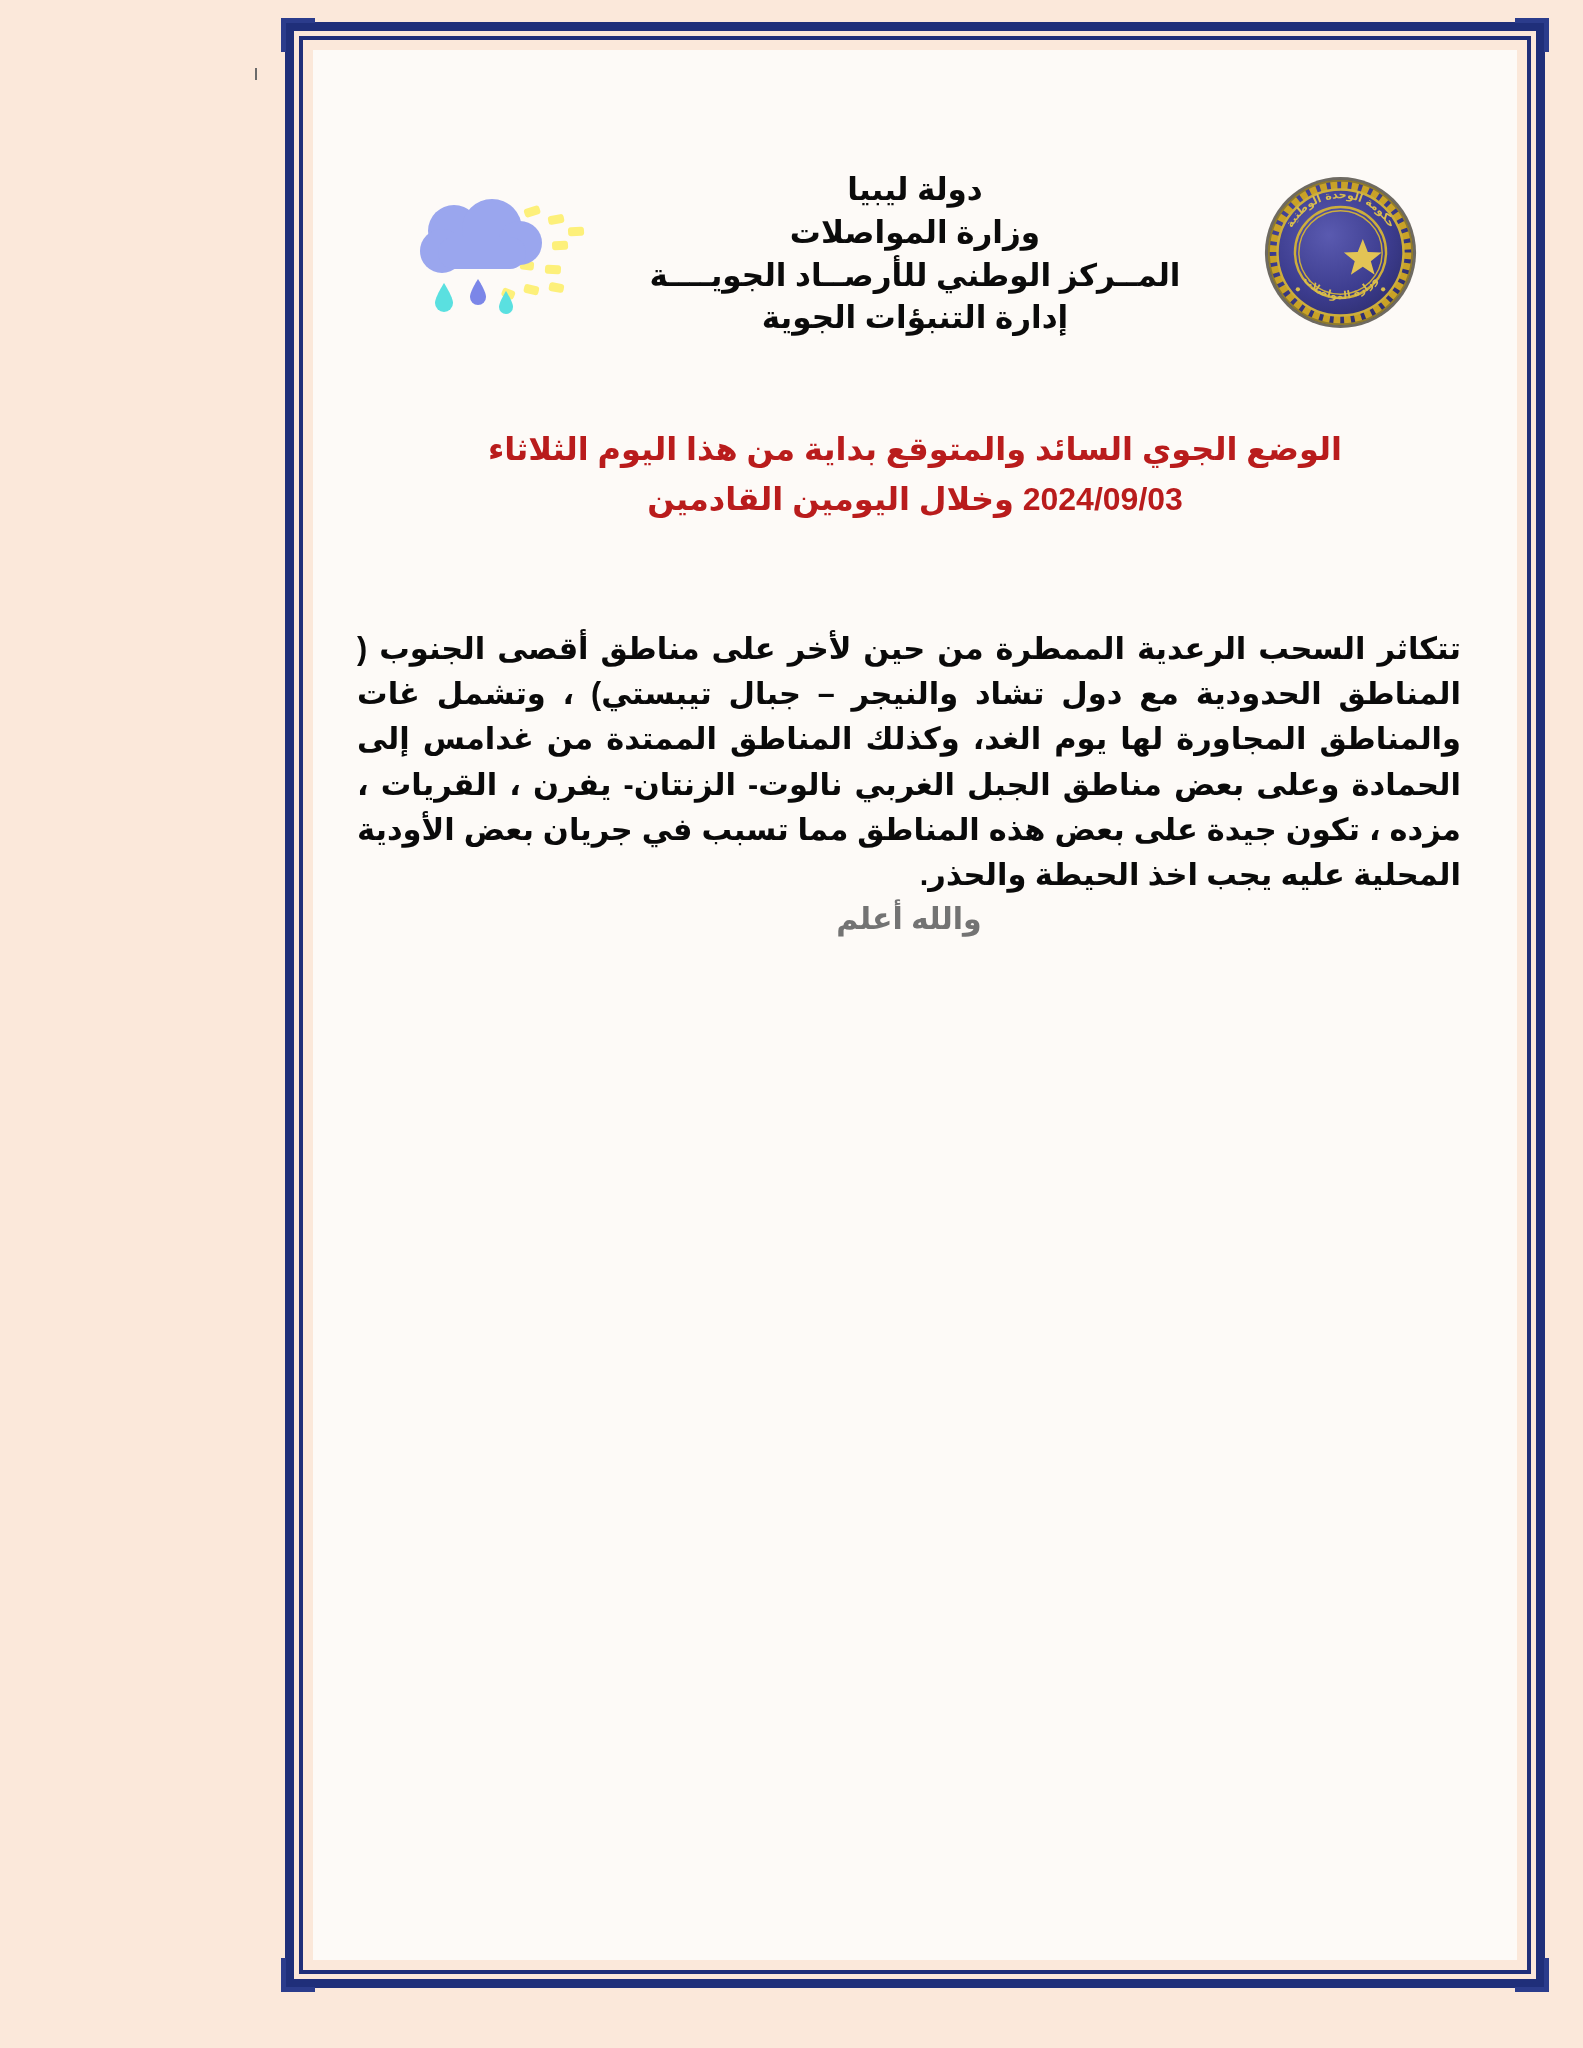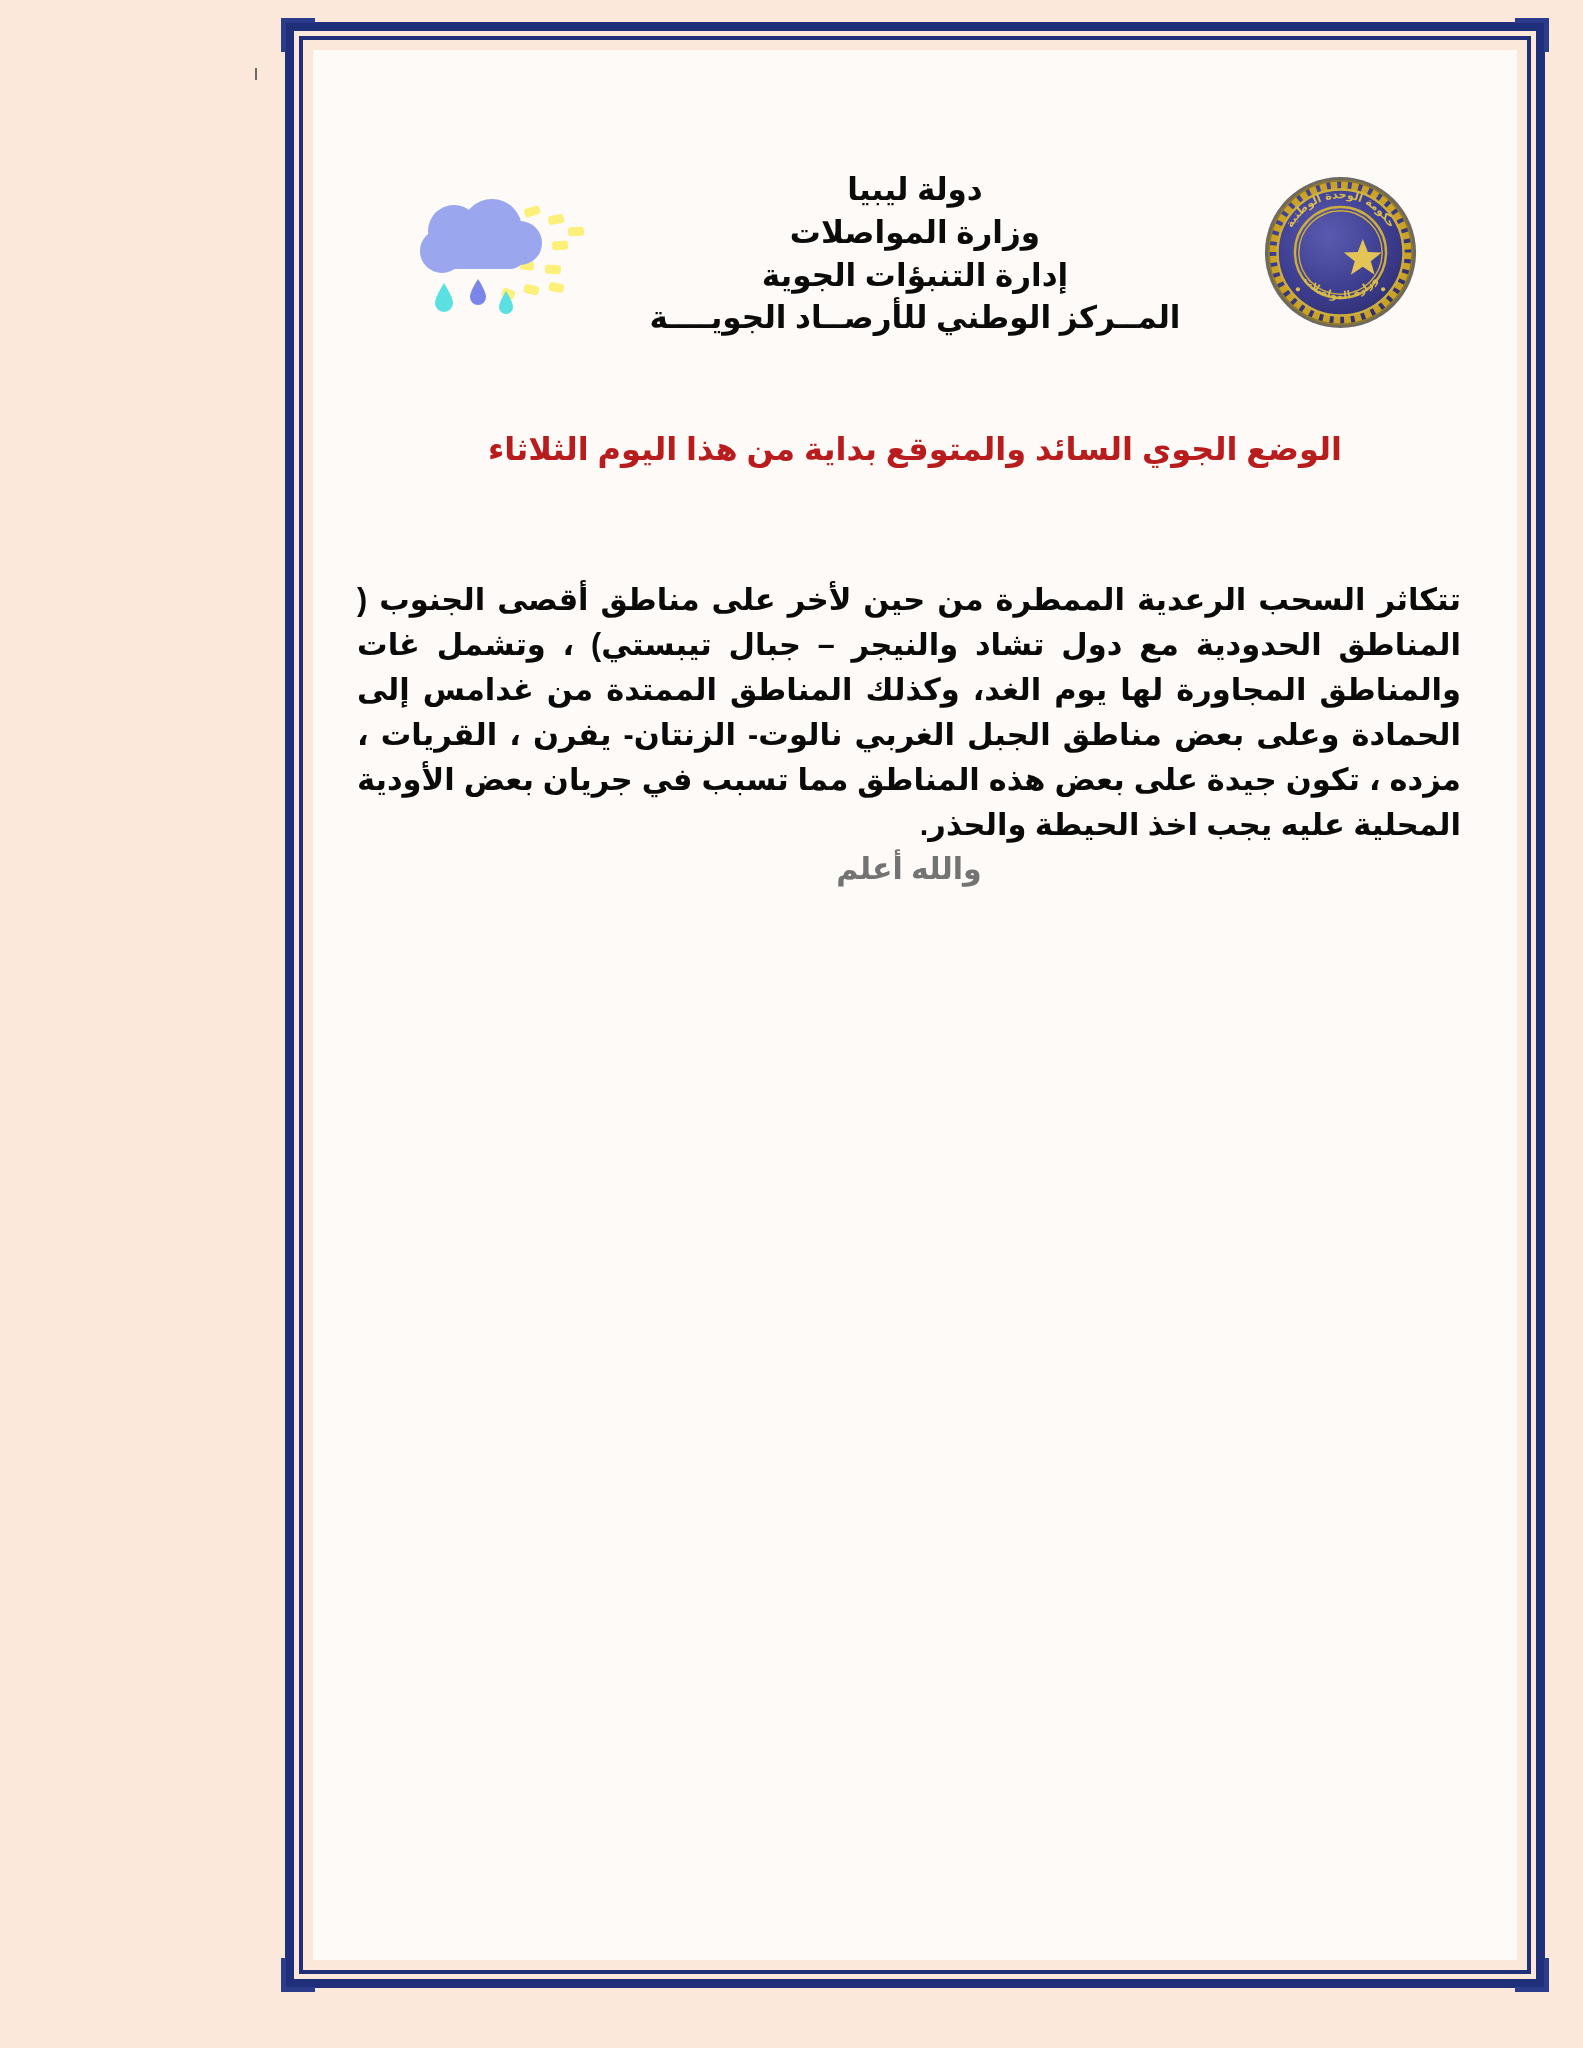--- a/index.html
+++ b/index.html
@@ -202,22 +202,22 @@
             <path d="M42 104 C42 104 33 118 33 124 a9 9 0 0 0 18 0 C51 118 42 104 42 104 Z" fill="#5ae0e0"></path>
             <path d="M76 100 C76 100 68 112 68 118 a8 8 0 0 0 16 0 C84 112 76 100 76 100 Z" fill="#7b86e8"></path>
             <path d="M104 112 C104 112 97 123 97 128 a7 7 0 0 0 14 0 C111 123 104 112 104 112 Z" fill="#5ae0e0"></path>
           </g>
         </svg>
       </div>
 
       <div class="org-block">
         <span class="ln ln1">دولة ليبيا</span>
         <span class="ln ln2">وزارة المواصلات</span>
+        <span class="ln ln3">المــركز الوطني للأرصــاد الجويــــة</span>
         <span class="ln ln4">إدارة التنبؤات الجوية</span>
-        <span class="ln ln3">المــركز الوطني للأرصــاد الجويــــة</span>
       </div>
 
       <div class="gov-seal">
         <svg viewBox="0 0 160 160" width="155" height="155" aria-hidden="true">
           <defs>
             <radialGradient id="sealField" cx="42%" cy="38%" r="70%">
               <stop offset="0%" stop-color="#5a5ab0"></stop>
               <stop offset="60%" stop-color="#3c3c8e"></stop>
               <stop offset="100%" stop-color="#2a2a66"></stop>
             </radialGradient>
@@ -245,20 +245,21 @@
             <polygon points="103,66 108.2,79.6 122.5,80.1 111.3,89 115.3,103 103,94.8 90.7,103 94.7,89 83.5,80.1 97.8,79.6"></polygon>
           </g>
           <circle cx="36" cy="118" r="2.2" fill="#d9bd4e"></circle>
           <circle cx="124" cy="118" r="2.2" fill="#d9bd4e"></circle>
         </svg>
       </div>
     </div>
 
     <div class="bulletin-title">
       <span class="t-line">الوضع الجوي السائد والمتوقع بداية من هذا اليوم الثلاثاء</span>
+      <span class="t-line">2024/09/03 وخلال اليومين القادمين</span>
     </div>
 
     <div class="body-text">
       <p class="para-main">تتكاثر السحب الرعدية الممطرة من حين لأخر على مناطق أقصى الجنوب ( المناطق الحدودية مع دول تشاد والنيجر – جبال تيبستي) ، وتشمل غات والمناطق المجاورة لها يوم الغد، وكذلك المناطق الممتدة من غدامس إلى الحمادة وعلى بعض مناطق الجبل الغربي نالوت- الزنتان- يفرن ، القريات ، مزده ، تكون جيدة على بعض هذه المناطق مما تسبب في جريان بعض الأودية المحلية عليه يجب اخذ الحيطة والحذر.</p>
       <p class="closing">والله أعلم</p>
     </div>
 
   </div>
 </div>
 

